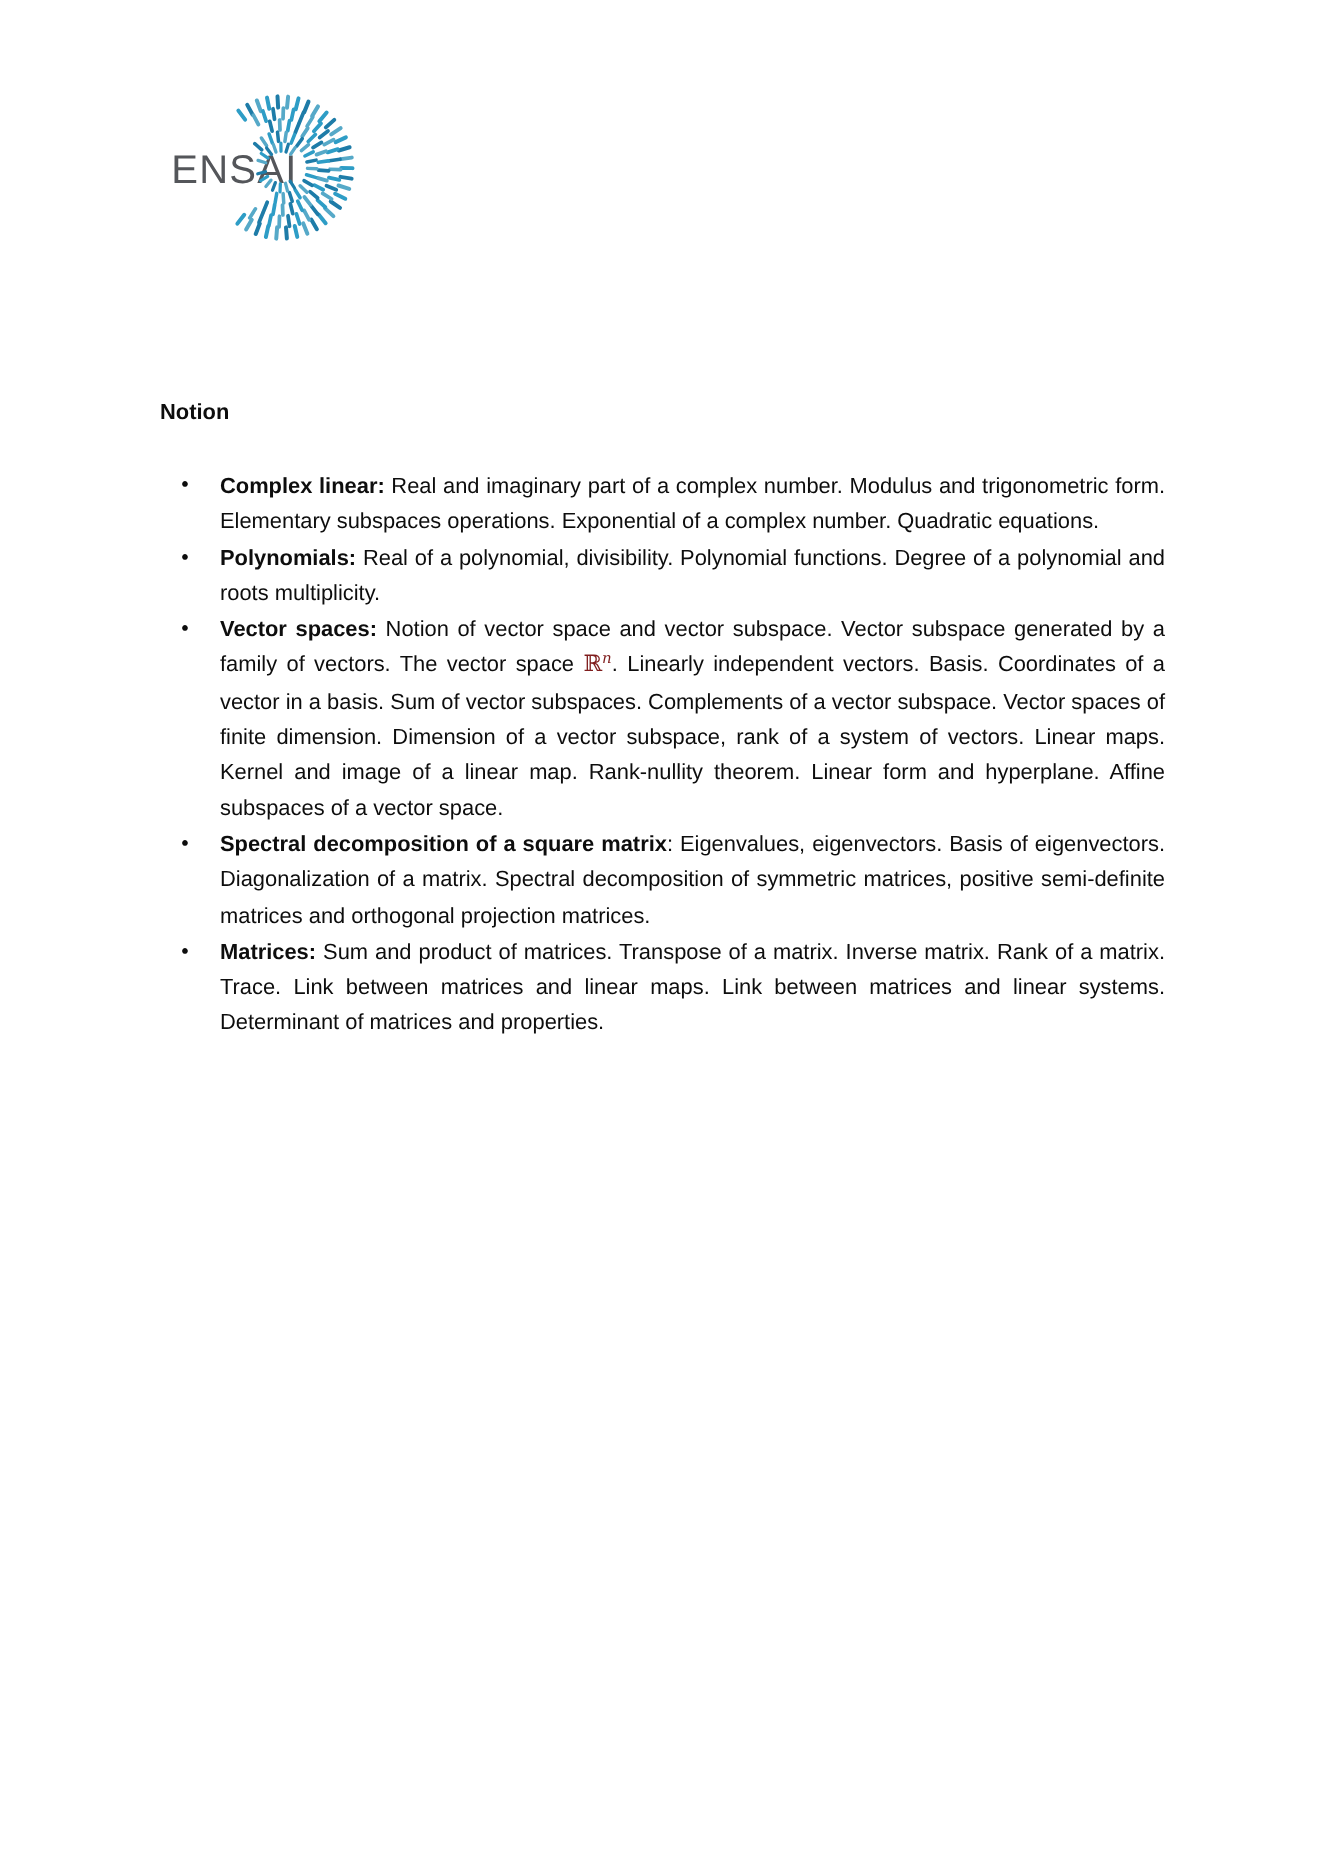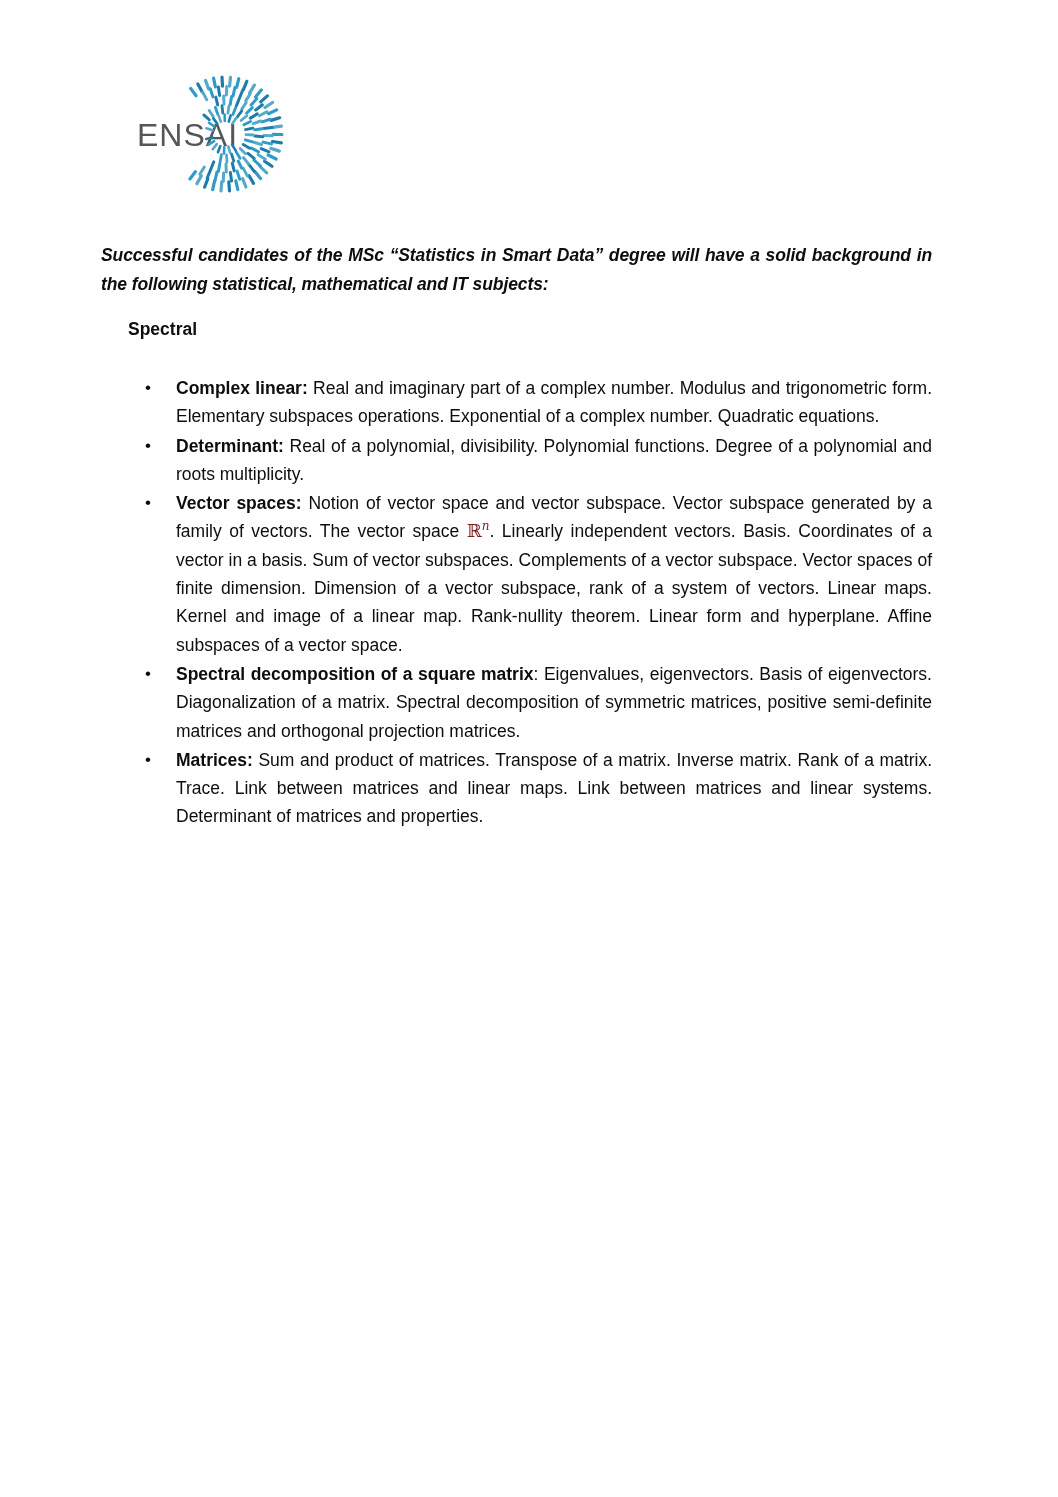--- a/index.html
+++ b/index.html
@@ -191,30 +191,29 @@
         <line x1="47.4" y1="65.4" x2="41.2" y2="67.0" stroke="#1e7ca8" stroke-width="2.6" stroke-linecap="round"></line>
         <line x1="49.1" y1="69.1" x2="43.6" y2="72.6" stroke="#2e9dc6" stroke-width="2.6" stroke-linecap="round"></line>
         <line x1="51.8" y1="72.1" x2="47.7" y2="77.2" stroke="#56a9c8" stroke-width="2.6" stroke-linecap="round"></line>
         <line x1="55.3" y1="74.1" x2="53.0" y2="80.2" stroke="#1e7ca8" stroke-width="2.6" stroke-linecap="round"></line>
         <line x1="59.3" y1="75.0" x2="59.0" y2="81.5" stroke="#2e9dc6" stroke-width="2.6" stroke-linecap="round"></line>
         <line x1="63.4" y1="74.6" x2="65.0" y2="80.8" stroke="#56a9c8" stroke-width="2.6" stroke-linecap="round"></line>
         <line x1="67.1" y1="72.9" x2="70.6" y2="78.4" stroke="#1e7ca8" stroke-width="2.6" stroke-linecap="round"></line>
       </svg>
   </div>
 
-  <p class="intro">Successful candidates of the MSc “Statistics in Smart Data” degree will have a solid background in the following statistical, mathematical and IT subjects:</p>
-
-  <h2 class="heading">Spectral</h2>
+
+  <h2 class="heading">Notion</h2>
 
   <ul class="topics">
     <li>
       <span class="term">Complex linear:</span><span> Real and imaginary part of a complex number. Modulus and trigonometric form. Elementary subspaces operations. Exponential of a complex number. Quadratic equations.</span>
     </li>
     <li>
-      <span class="term">Determinant:</span><span> Real of a polynomial, divisibility. Polynomial functions. Degree of a polynomial and roots multiplicity.</span>
+      <span class="term">Polynomials:</span><span> Real of a polynomial, divisibility. Polynomial functions. Degree of a polynomial and roots multiplicity.</span>
     </li>
     <li>
       <span class="term">Vector spaces:</span><span> Notion of vector space and vector subspace. Vector subspace generated by a family of vectors. The vector space </span><span class="formula"><span>ℝ</span><sup>n</sup></span><span>. Linearly independent vectors. Basis. Coordinates of a vector in a basis. Sum of vector subspaces. Complements of a vector subspace. Vector spaces of finite dimension. Dimension of a vector subspace, rank of a system of vectors.  Linear maps. Kernel and image of a linear map. Rank-nullity theorem. Linear form and hyperplane. Affine subspaces of a vector space.</span>
     </li>
     <li>
       <span class="term">Spectral decomposition of a square matrix</span><span>: Eigenvalues, eigenvectors. Basis of eigenvectors. Diagonalization of a matrix. Spectral decomposition of symmetric matrices, positive semi-definite matrices and orthogonal projection matrices.</span>
     </li>
     <li>
       <span class="term">Matrices:</span><span> Sum and product of matrices. Transpose of a matrix. Inverse matrix. Rank of a matrix. Trace. Link between matrices and linear maps. Link between matrices and linear systems. Determinant of matrices and properties.</span>
     </li>

